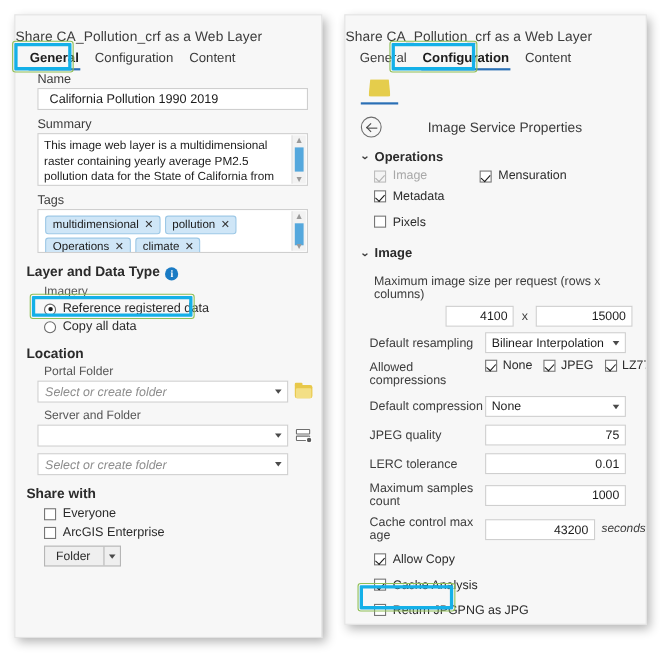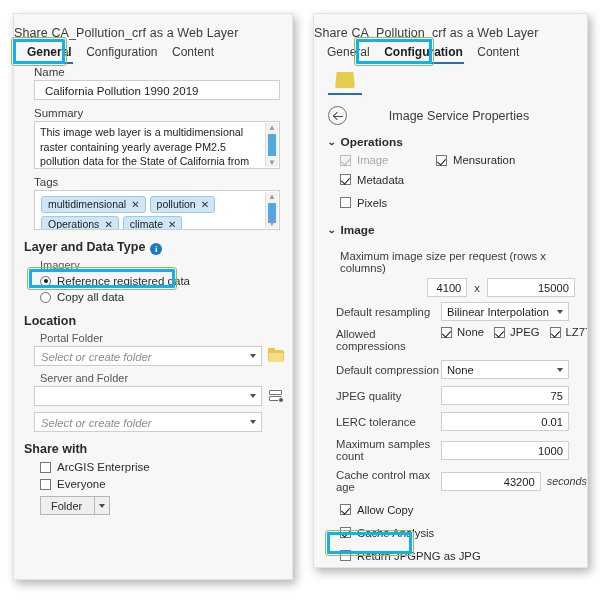--- a/index.html
+++ b/index.html
@@ -343,25 +343,25 @@
       <div class="combo" style="margin-right:30px">
         <span>Select or create folder</span>
         <span class="car"></span>
       </div>
     </div>
 
     <div class="section-h" style="margin-top:10px">Share with</div>
 
     <div class="cbrow">
       <span class="cb"></span>
-      <span>ArcGIS Enterprise</span>
+      <span>Everyone</span>
     </div>
     <div class="cbrow">
       <span class="cb"></span>
-      <span>Everyone</span>
+      <span>ArcGIS Enterprise</span>
     </div>
 
     <div class="btn-sm">
       <span class="lbl">Folder</span>
       <span class="drop"></span>
     </div>
   </div>
 
   <div class="hl" style="left:13px; top:39px; width:52px; height:25px;"></div>
 
@@ -418,21 +418,21 @@
     </div>
 
     <div class="grp-h" style="margin-top:11px">
       <span class="chev">⌄</span>
       <span>Image</span>
     </div>
 
     <div class="r-label" style="margin:13px 0 0 26px">Maximum image size per request (rows x columns)</div>
 
     <div style="display:flex; align-items:center; justify-content:flex-end; margin:4px 12px 0 0;">
-      <span class="r-input" style="width:40px">4100</span>
+      <span class="r-input" style="width:62px">4100</span>
       <span class="r-label" style="margin:0 7px">x</span>
       <span class="r-input" style="width:88px">15000</span>
     </div>
 
     <div class="r-row">
       <span class="r-label">Default resampling</span>
       <span class="r-combo" style="width:128px">
         <span>Bilinear Interpolation</span>
         <span class="car"></span>
       </span>

